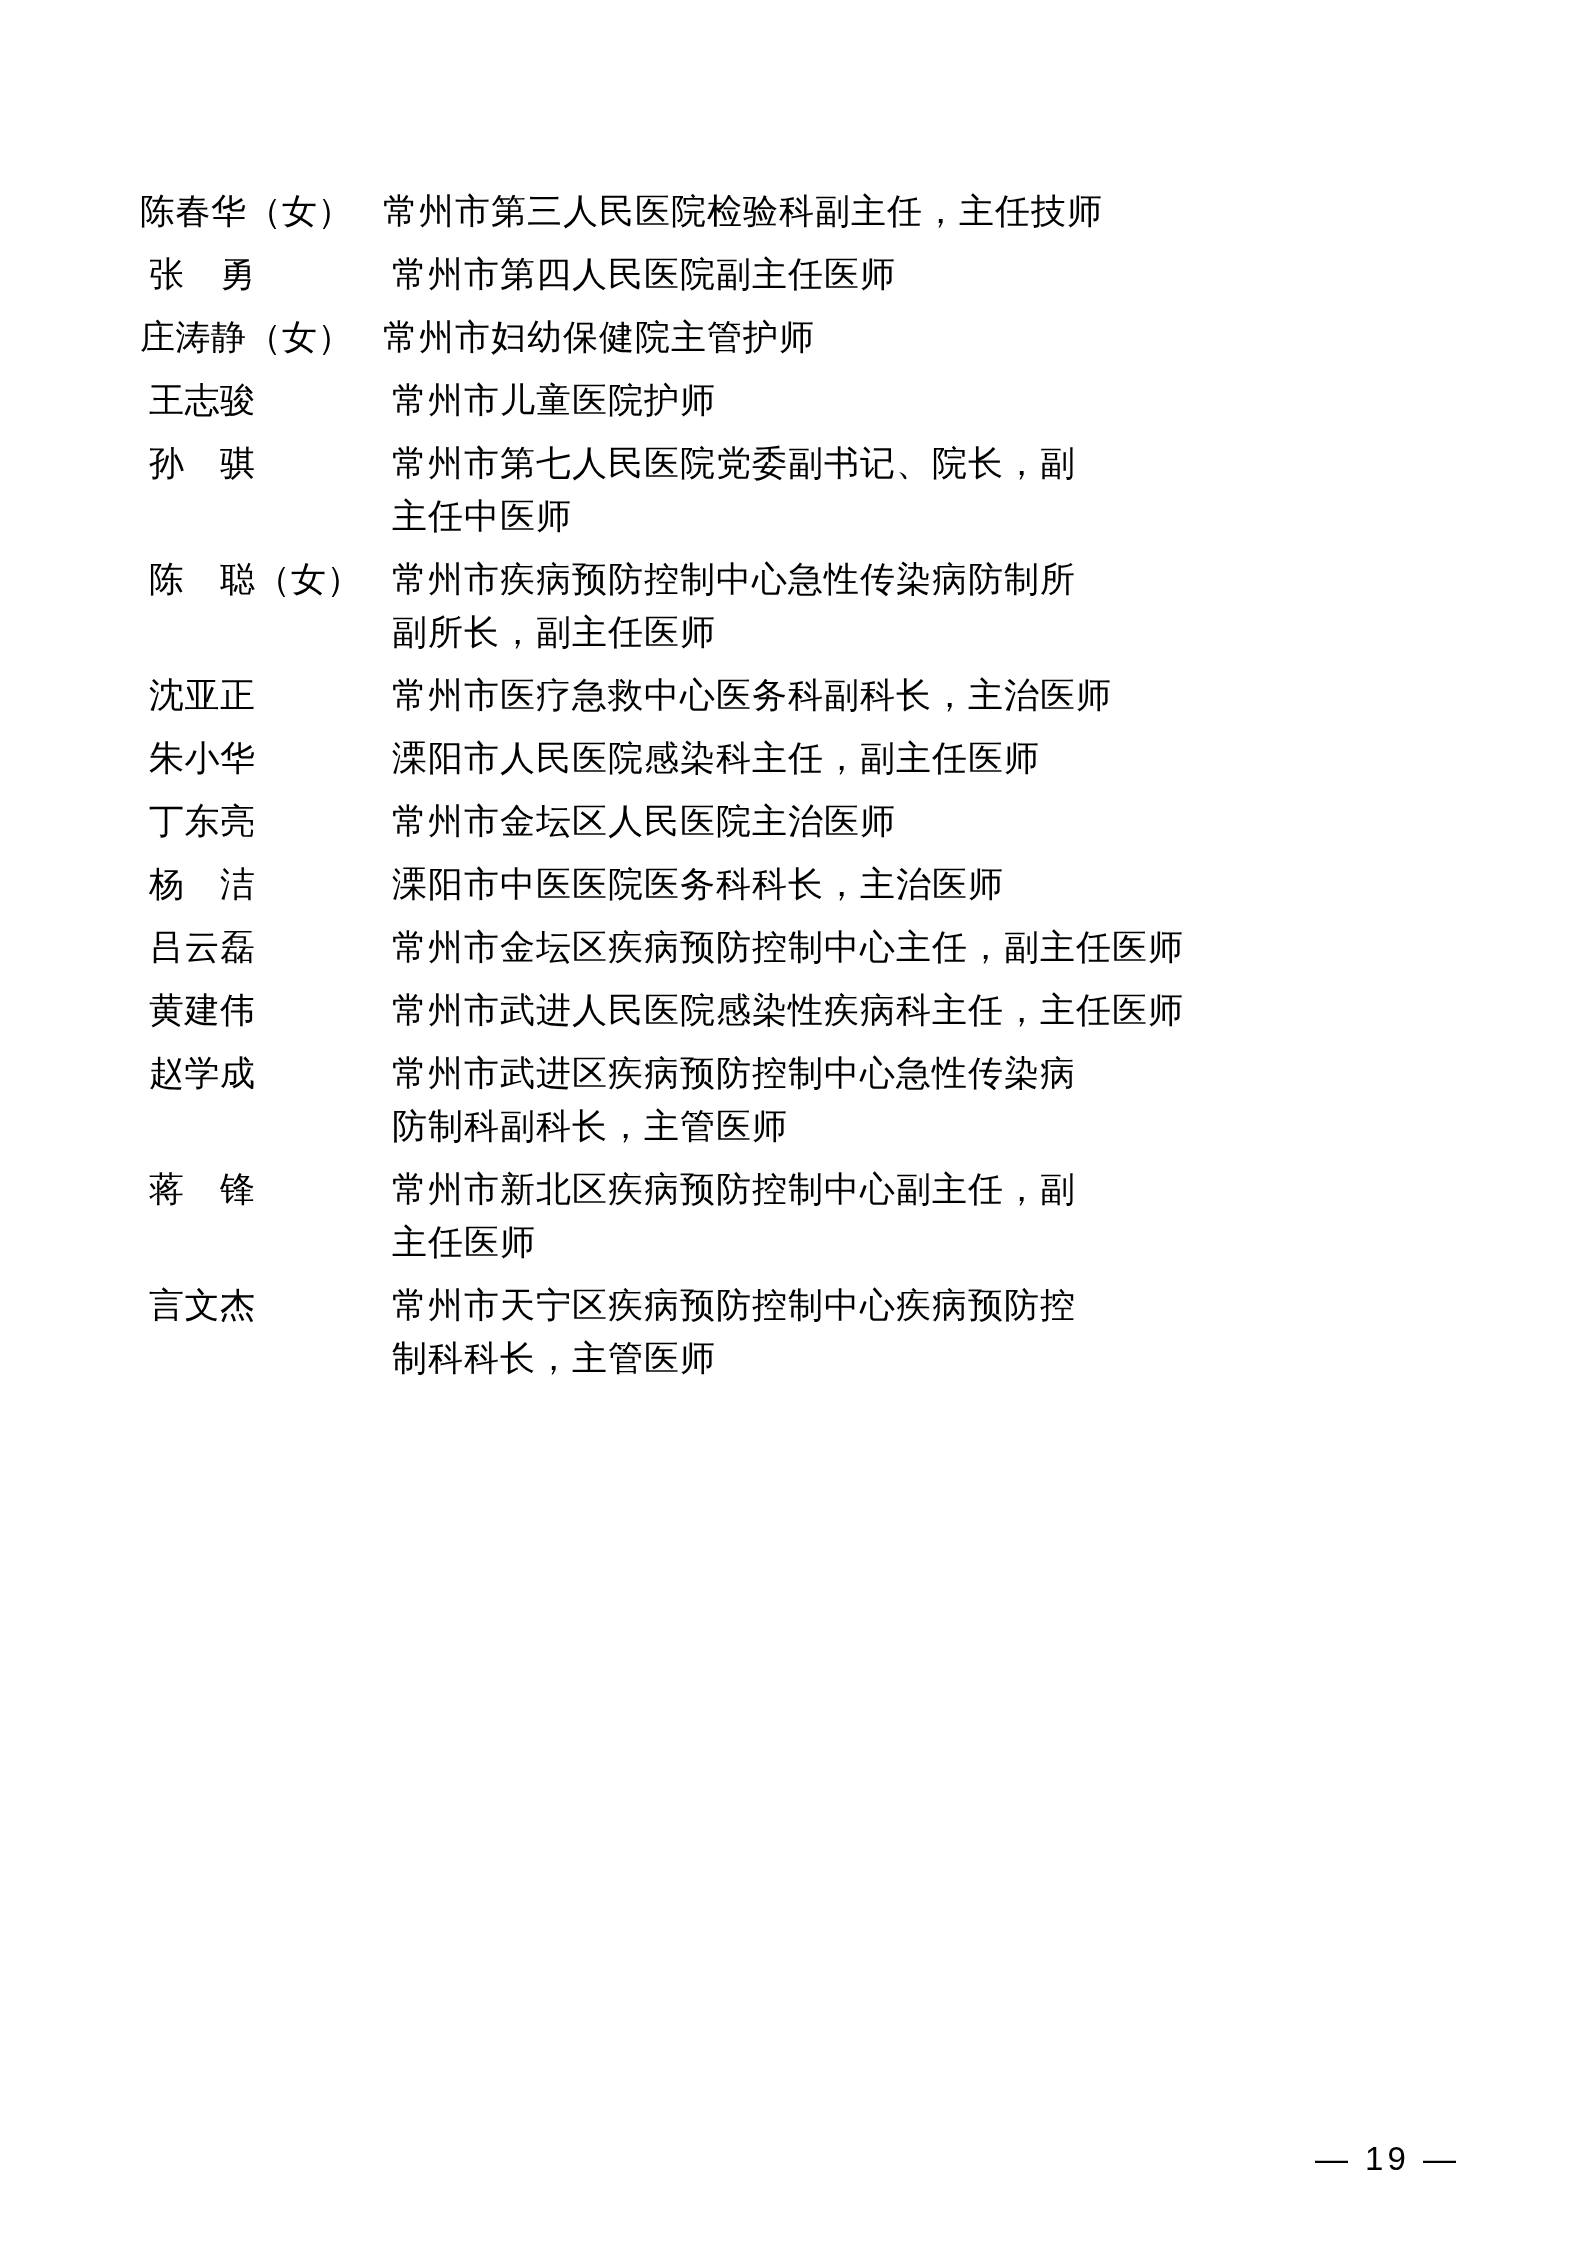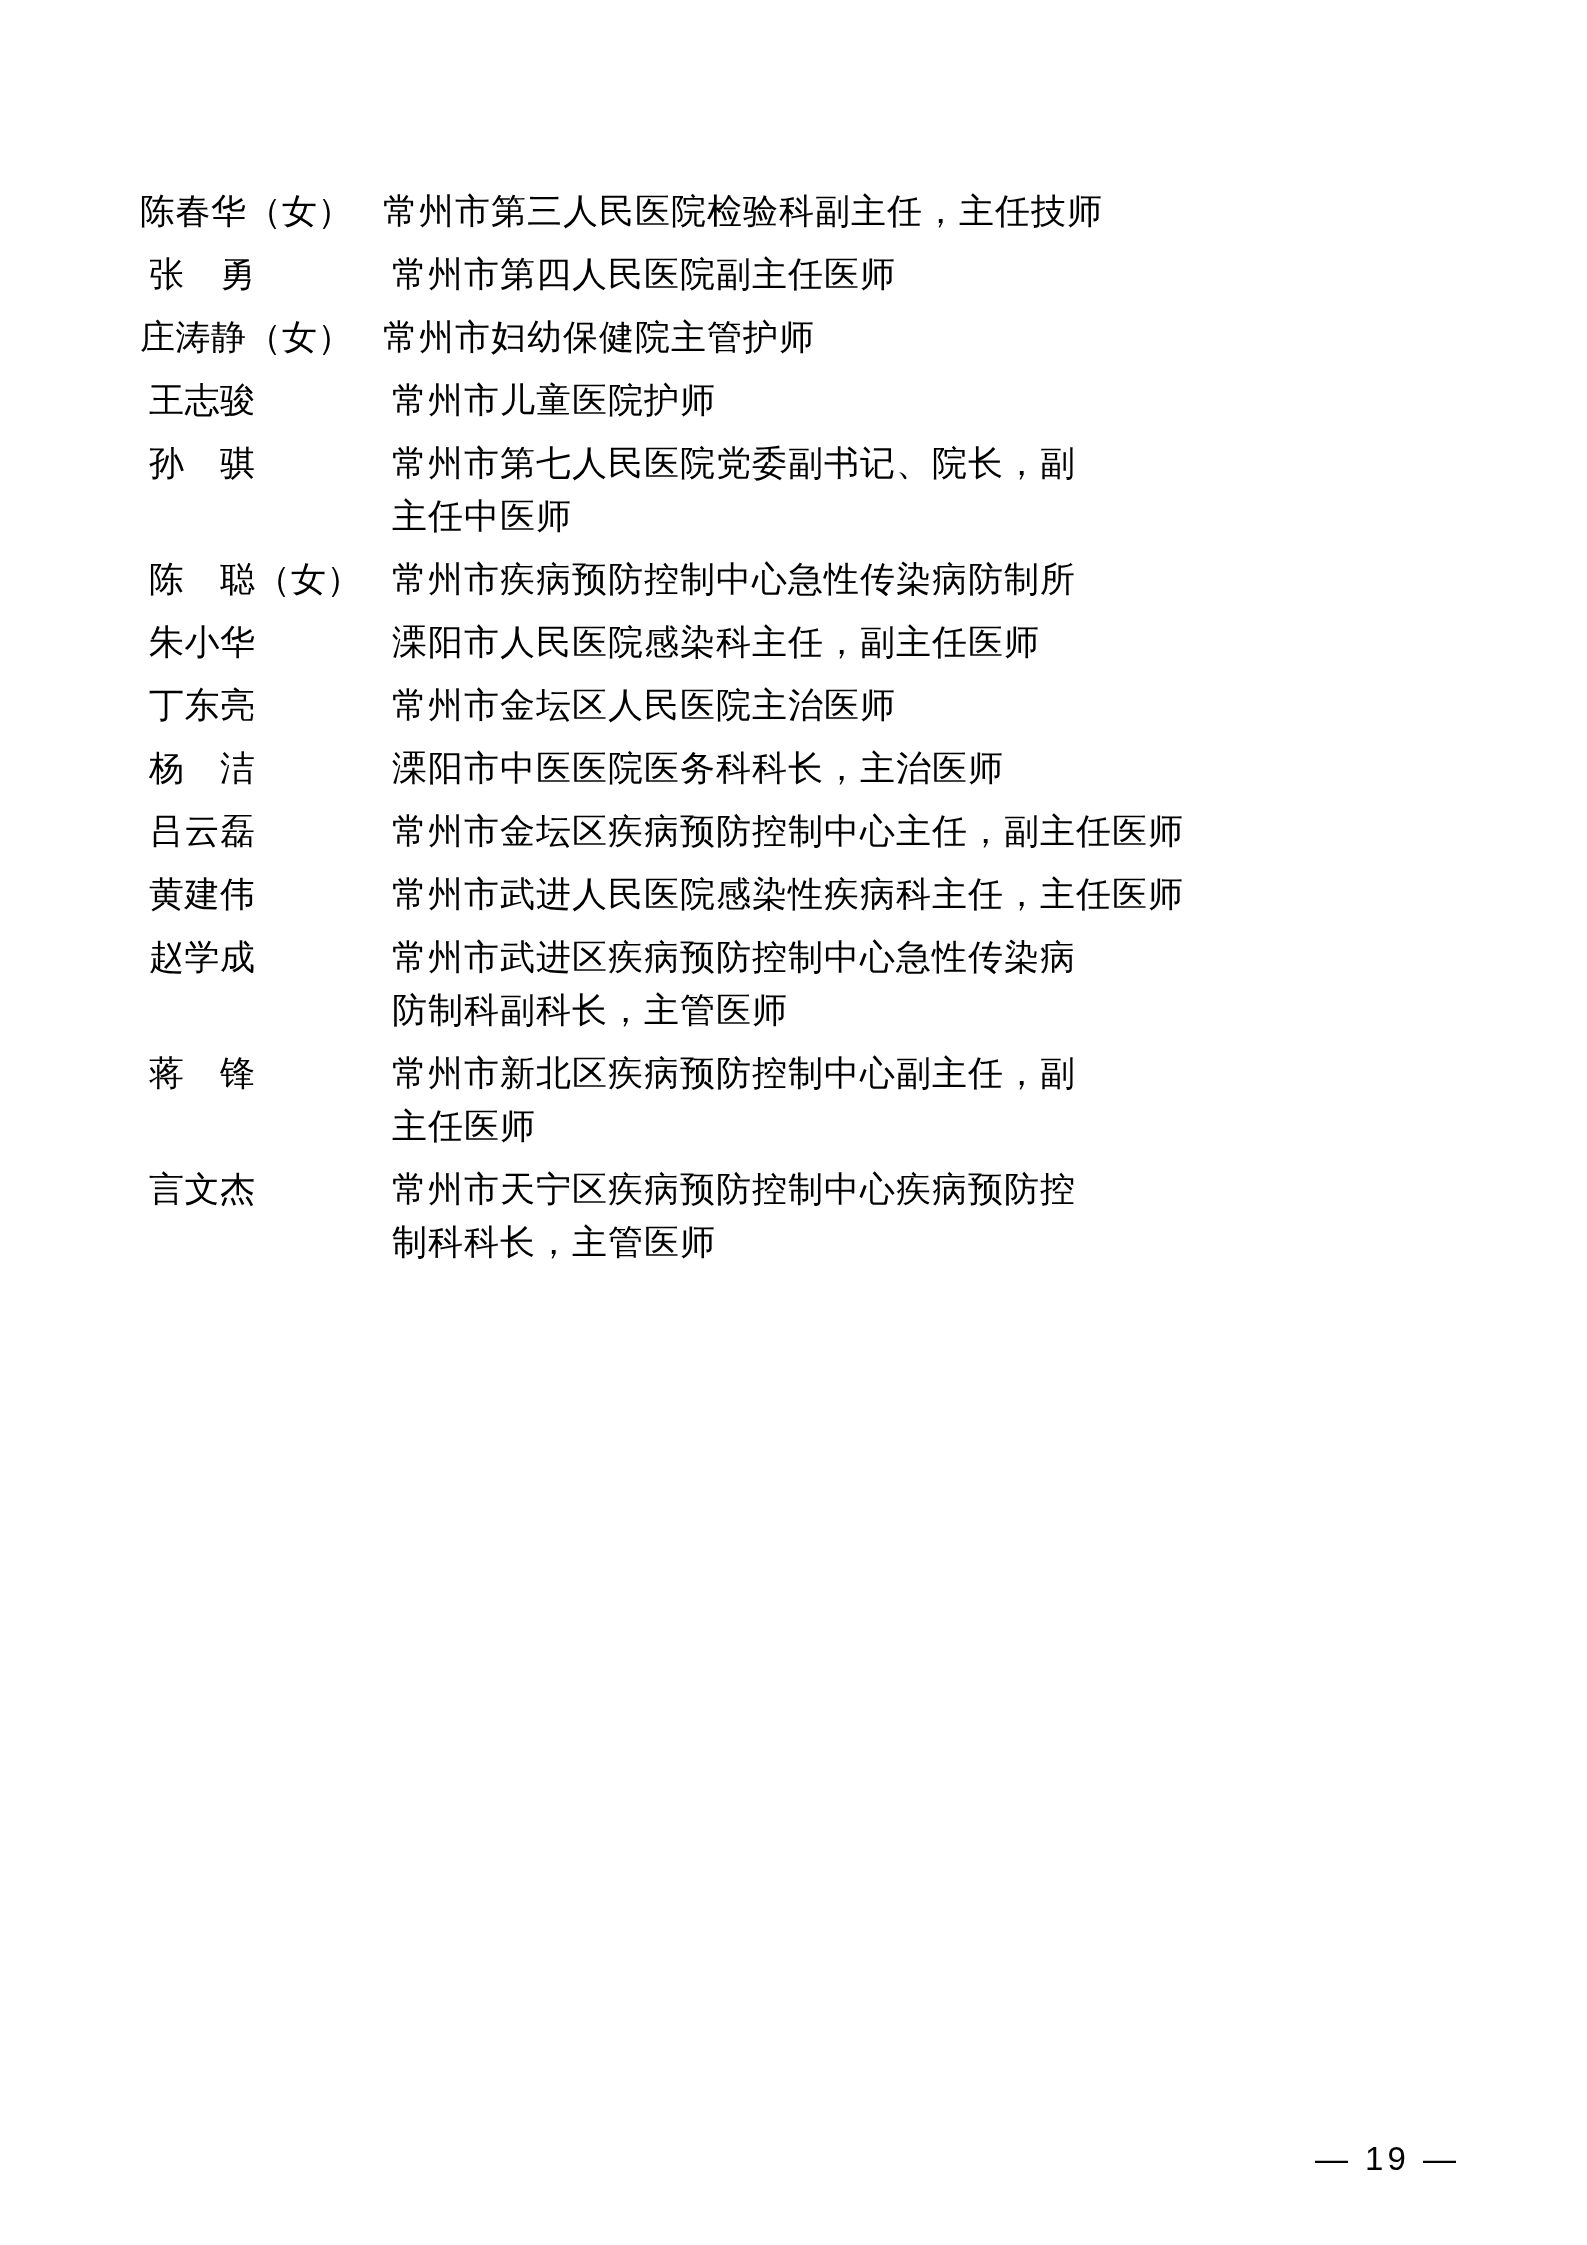--- a/index.html
+++ b/index.html
@@ -107,23 +107,30 @@
       <div class="desc-col">
         <span class="line1">常州市第七人民医院党委副书记、院长，副</span>
         <span class="line2">主任中医师</span>
       </div>
     </div>
 
     <div class="entry">
       <div class="name-col center-pad">陈　聪（女）</div>
       <div class="desc-col">
         <span class="line1">常州市疾病预防控制中心急性传染病防制所</span>
+        <span class="line2">副所长，副主任医师</span>
       </div>
     </div>
 
+    <div class="entry">
+      <div class="name-col center-pad">沈亚正</div>
+      <div class="desc-col">
+        <span class="line1">常州市医疗急救中心医务科副科长，主治医师</span>
+      </div>
+    </div>
 
     <div class="entry">
       <div class="name-col center-pad">朱小华</div>
       <div class="desc-col">
         <span class="line1">溧阳市人民医院感染科主任，副主任医师</span>
       </div>
     </div>
 
     <div class="entry">
       <div class="name-col center-pad">丁东亮</div>

